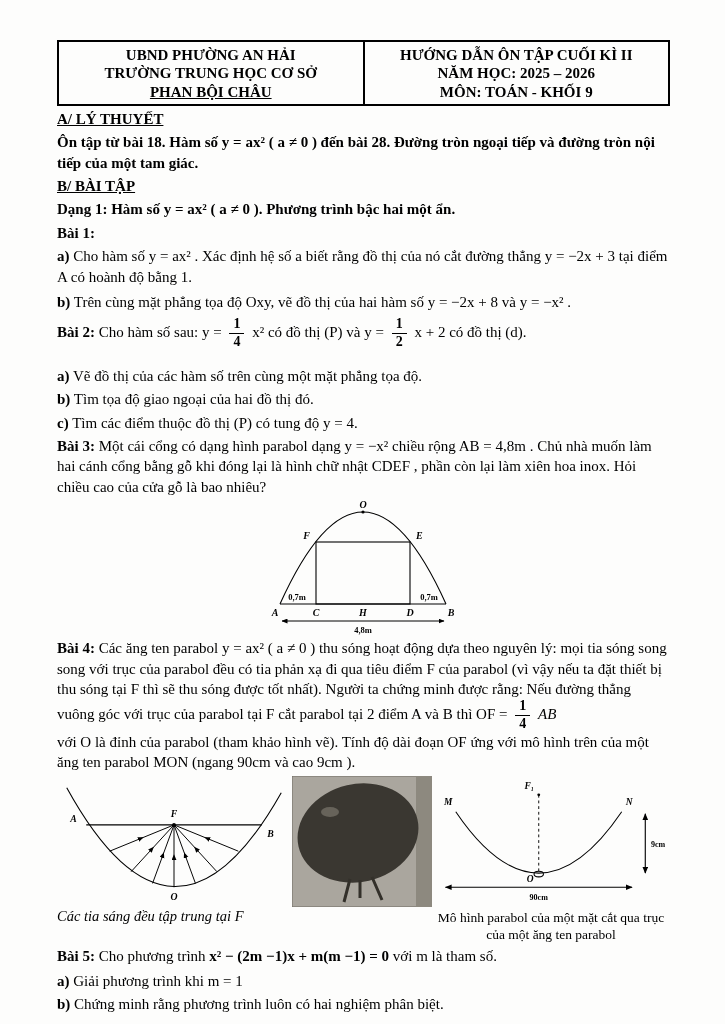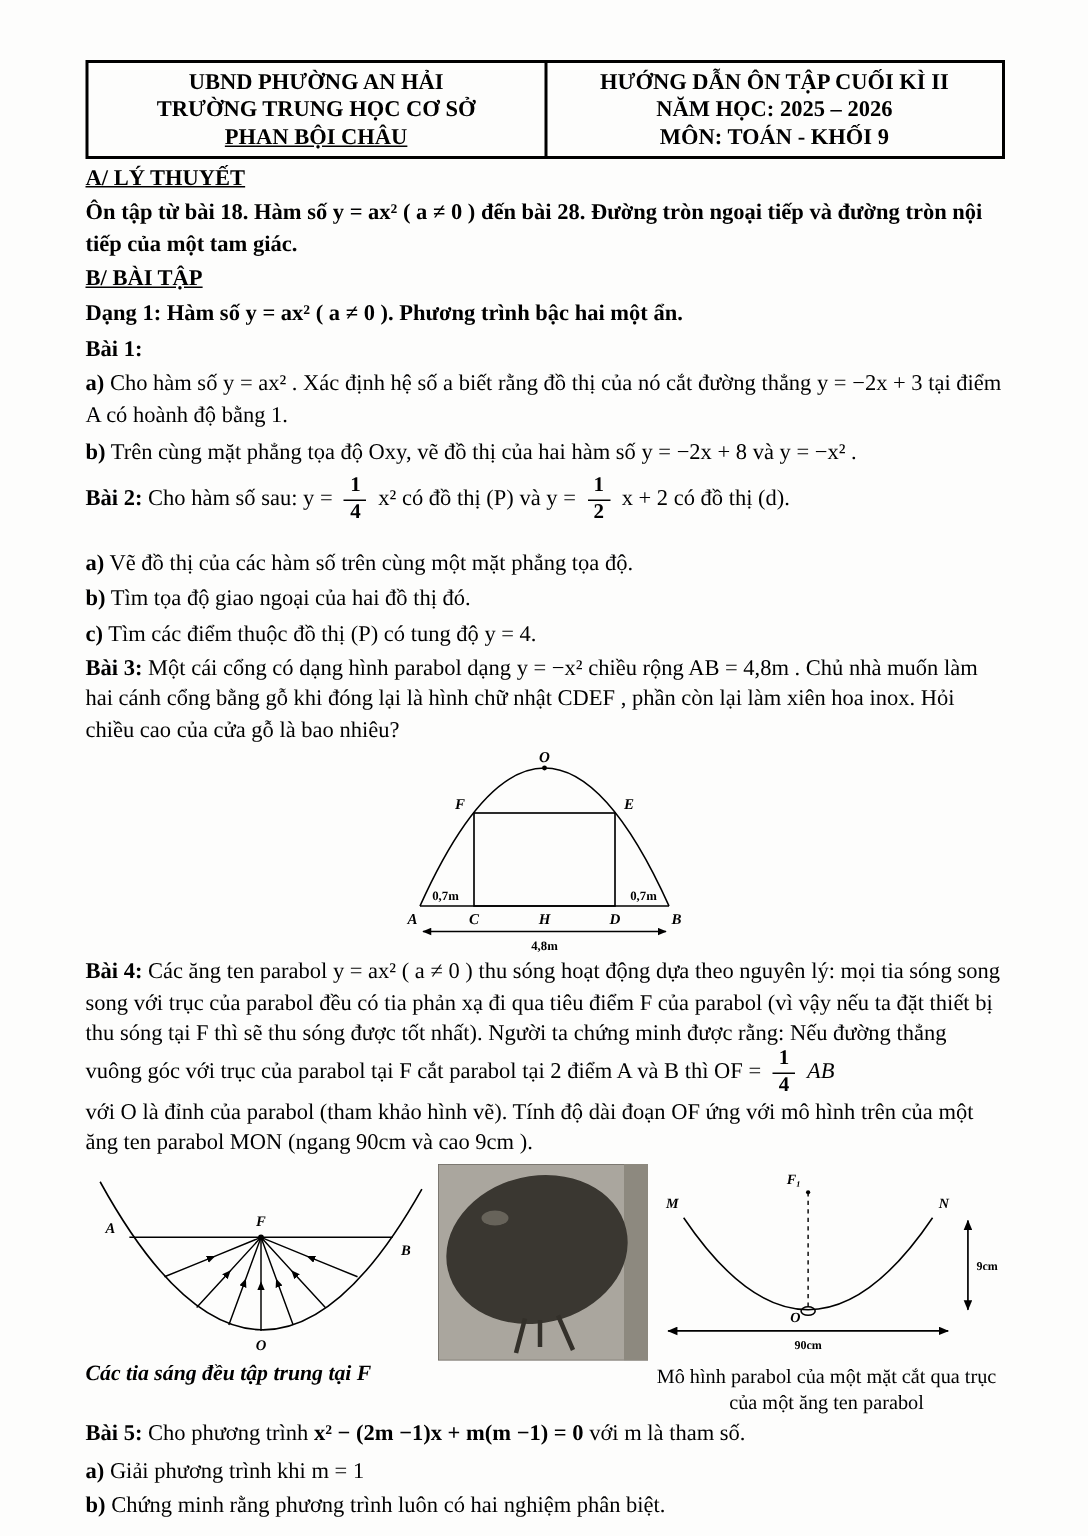--- a/index.html
+++ b/index.html
@@ -22,21 +22,21 @@
   .lbl{font-weight:bold;}
   .eq{font-weight:bold;}
   .frac{display:inline-flex;flex-direction:column;align-items:center;vertical-align:middle;
         margin:0 4px;font-weight:bold;line-height:1.05;font-size:14px;}
   .frac .num{padding:0 4px 1px;border-bottom:1.4px solid #000;}
   .frac .den{padding-top:1px;}
   
   .fig-center{display:flex;justify-content:center;margin:1px 0 2px;}
   .fig-row{display:flex;justify-content:space-between;align-items:flex-start;margin:4px 0 2px;}
   .fig-col{display:flex;flex-direction:column;align-items:flex-start;}
-  .cap-rays{font-weight:bold;font-style:italic;font-size:14.5px;margin-top:4px;}
+  .cap-rays{font-weight:normal;font-style:italic;font-size:14.5px;margin-top:4px;}
   .cap-mon{font-weight:normal;font-size:13.5px;text-align:center;width:238px;line-height:1.25;margin-top:2px;}
   svg text{font-family:"Liberation Serif","DejaVu Serif",serif;fill:#000;}
   svg .vlbl{font-style:italic;font-weight:bold;font-size:10px;}
   svg .dim{font-weight:bold;font-size:8.5px;}
   svg .stroke{stroke:#000;fill:none;stroke-width:1.1;}
 </style>
 </head>
 <body>
 
 <div class="page">

